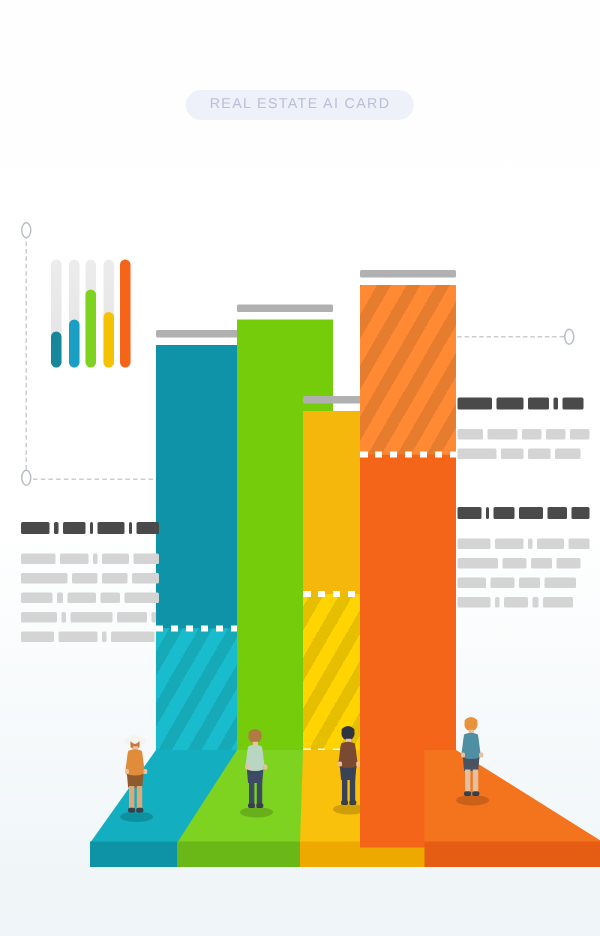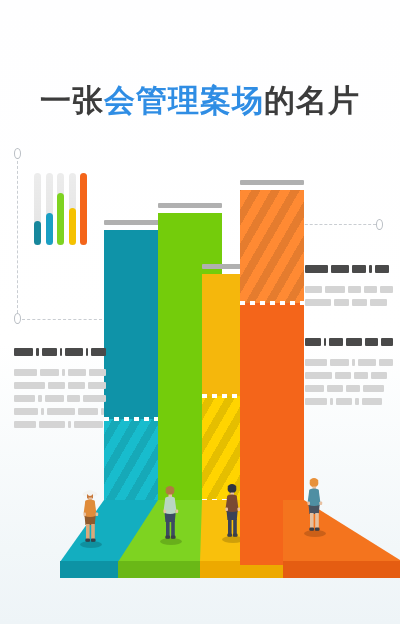--- a/index.html
+++ b/index.html
@@ -120,24 +120,22 @@
   .tline { display: flex; gap: 3px; margin-bottom: 6px; }
   .tline i { display: block; height: 7px; border-radius: 1px; background: #d4d4d4; }
   .tline.head { margin-bottom: 13px; }
   .tline.head i { height: 8px; background: #4a4a4a; }
 </style>
 </head>
 <body>
 
 <div id="stage">
 
-
-  <div class="headline">
-    <span>一张</span><span class="hl">会管理案场</span><span>的名片</span>
-  </div>
+  <div class="badge">REAL ESTATE AI CARD</div>
+
 
   <div class="vline"></div>
   <div class="hline-left"></div>
   <div class="hline-right"></div>
   <div class="dot d-top"></div>
   <div class="dot d-bot"></div>
   <div class="dot d-right"></div>
 
   <div class="mini" id="mini-chart">
       <div class="track" style="left: 0px;">

